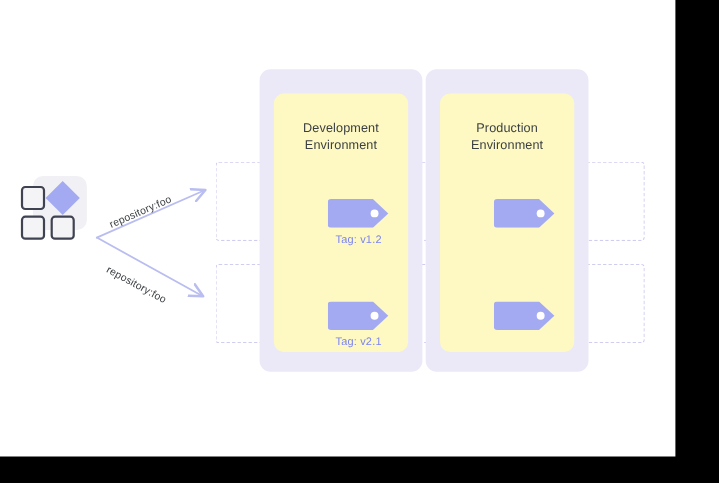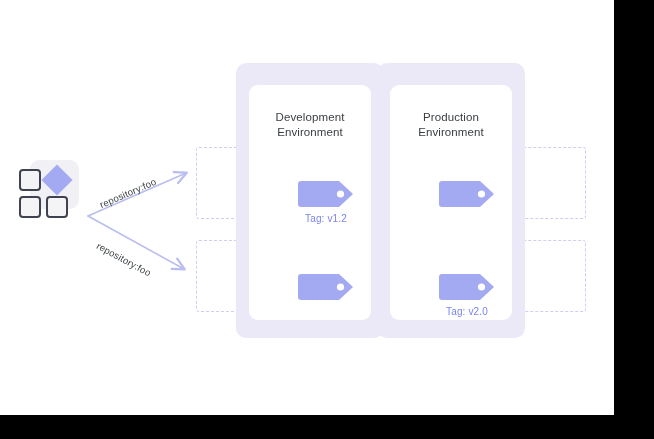--- a/index.html
+++ b/index.html
@@ -34,29 +34,29 @@
   
   .env-panel {
     position: absolute;
     top: 63px;
     width: 148px;
     height: 275px;
     background: #ebe9f7;
     border-radius: 10px;
   }
   #env-panel-dev  { left: 236px; }
-  #env-panel-prod { left: 377px; }
+  #env-panel-prod { left: 387px; }
 
   .env-card {
     position: absolute;
     left: 13px;
     top: 22px;
     width: 122px;
     height: 235px;
-    background: #ffffff;
+    background: #fef9c3;
     border-radius: 9px;
   }
 
   .env-title {
     position: absolute;
     left: 0; right: 0;
     top: 25px;
     text-align: center;
     font-size: 11.5px;
     line-height: 15px;
@@ -184,20 +184,21 @@
         <div class="tag-label">Tag: v1.2</div>
       </div>
 
       <div class="tag-group row-bottom">
         <span class="tag-shape">
           <svg width="56" height="26" viewBox="0 0 56 26">
             <path d="M0 3 A3 3 0 0 1 3 0 L41 0 L55 13 L41 26 L3 26 A3 3 0 0 1 0 23 Z" fill="#a3aaf2"></path>
             <circle cx="42.5" cy="13" r="3.6" fill="#ffffff"></circle>
           </svg>
         </span>
+        <div class="tag-label">Tag: v2.1</div>
       </div>
     </div>
   </div>
 
   <div class="env-panel" id="env-panel-prod">
     <div class="env-card">
       <div class="env-title">Production
 Environment</div>
 
       <div class="tag-group row-top">
@@ -209,21 +210,20 @@
         </span>
       </div>
 
       <div class="tag-group row-bottom">
         <span class="tag-shape">
           <svg width="56" height="26" viewBox="0 0 56 26">
             <path d="M0 3 A3 3 0 0 1 3 0 L41 0 L55 13 L41 26 L3 26 A3 3 0 0 1 0 23 Z" fill="#a3aaf2"></path>
             <circle cx="42.5" cy="13" r="3.6" fill="#ffffff"></circle>
           </svg>
         </span>
-        <div class="tag-label">Tag: v2.0</div>
       </div>
     </div>
   </div>
 
   <div id="registry-icon">
     <div class="icon-bg"></div>
     <div class="sq sq-tl"></div>
     <div class="diamond"></div>
     <div class="sq sq-bl"></div>
     <div class="sq sq-br"></div>

